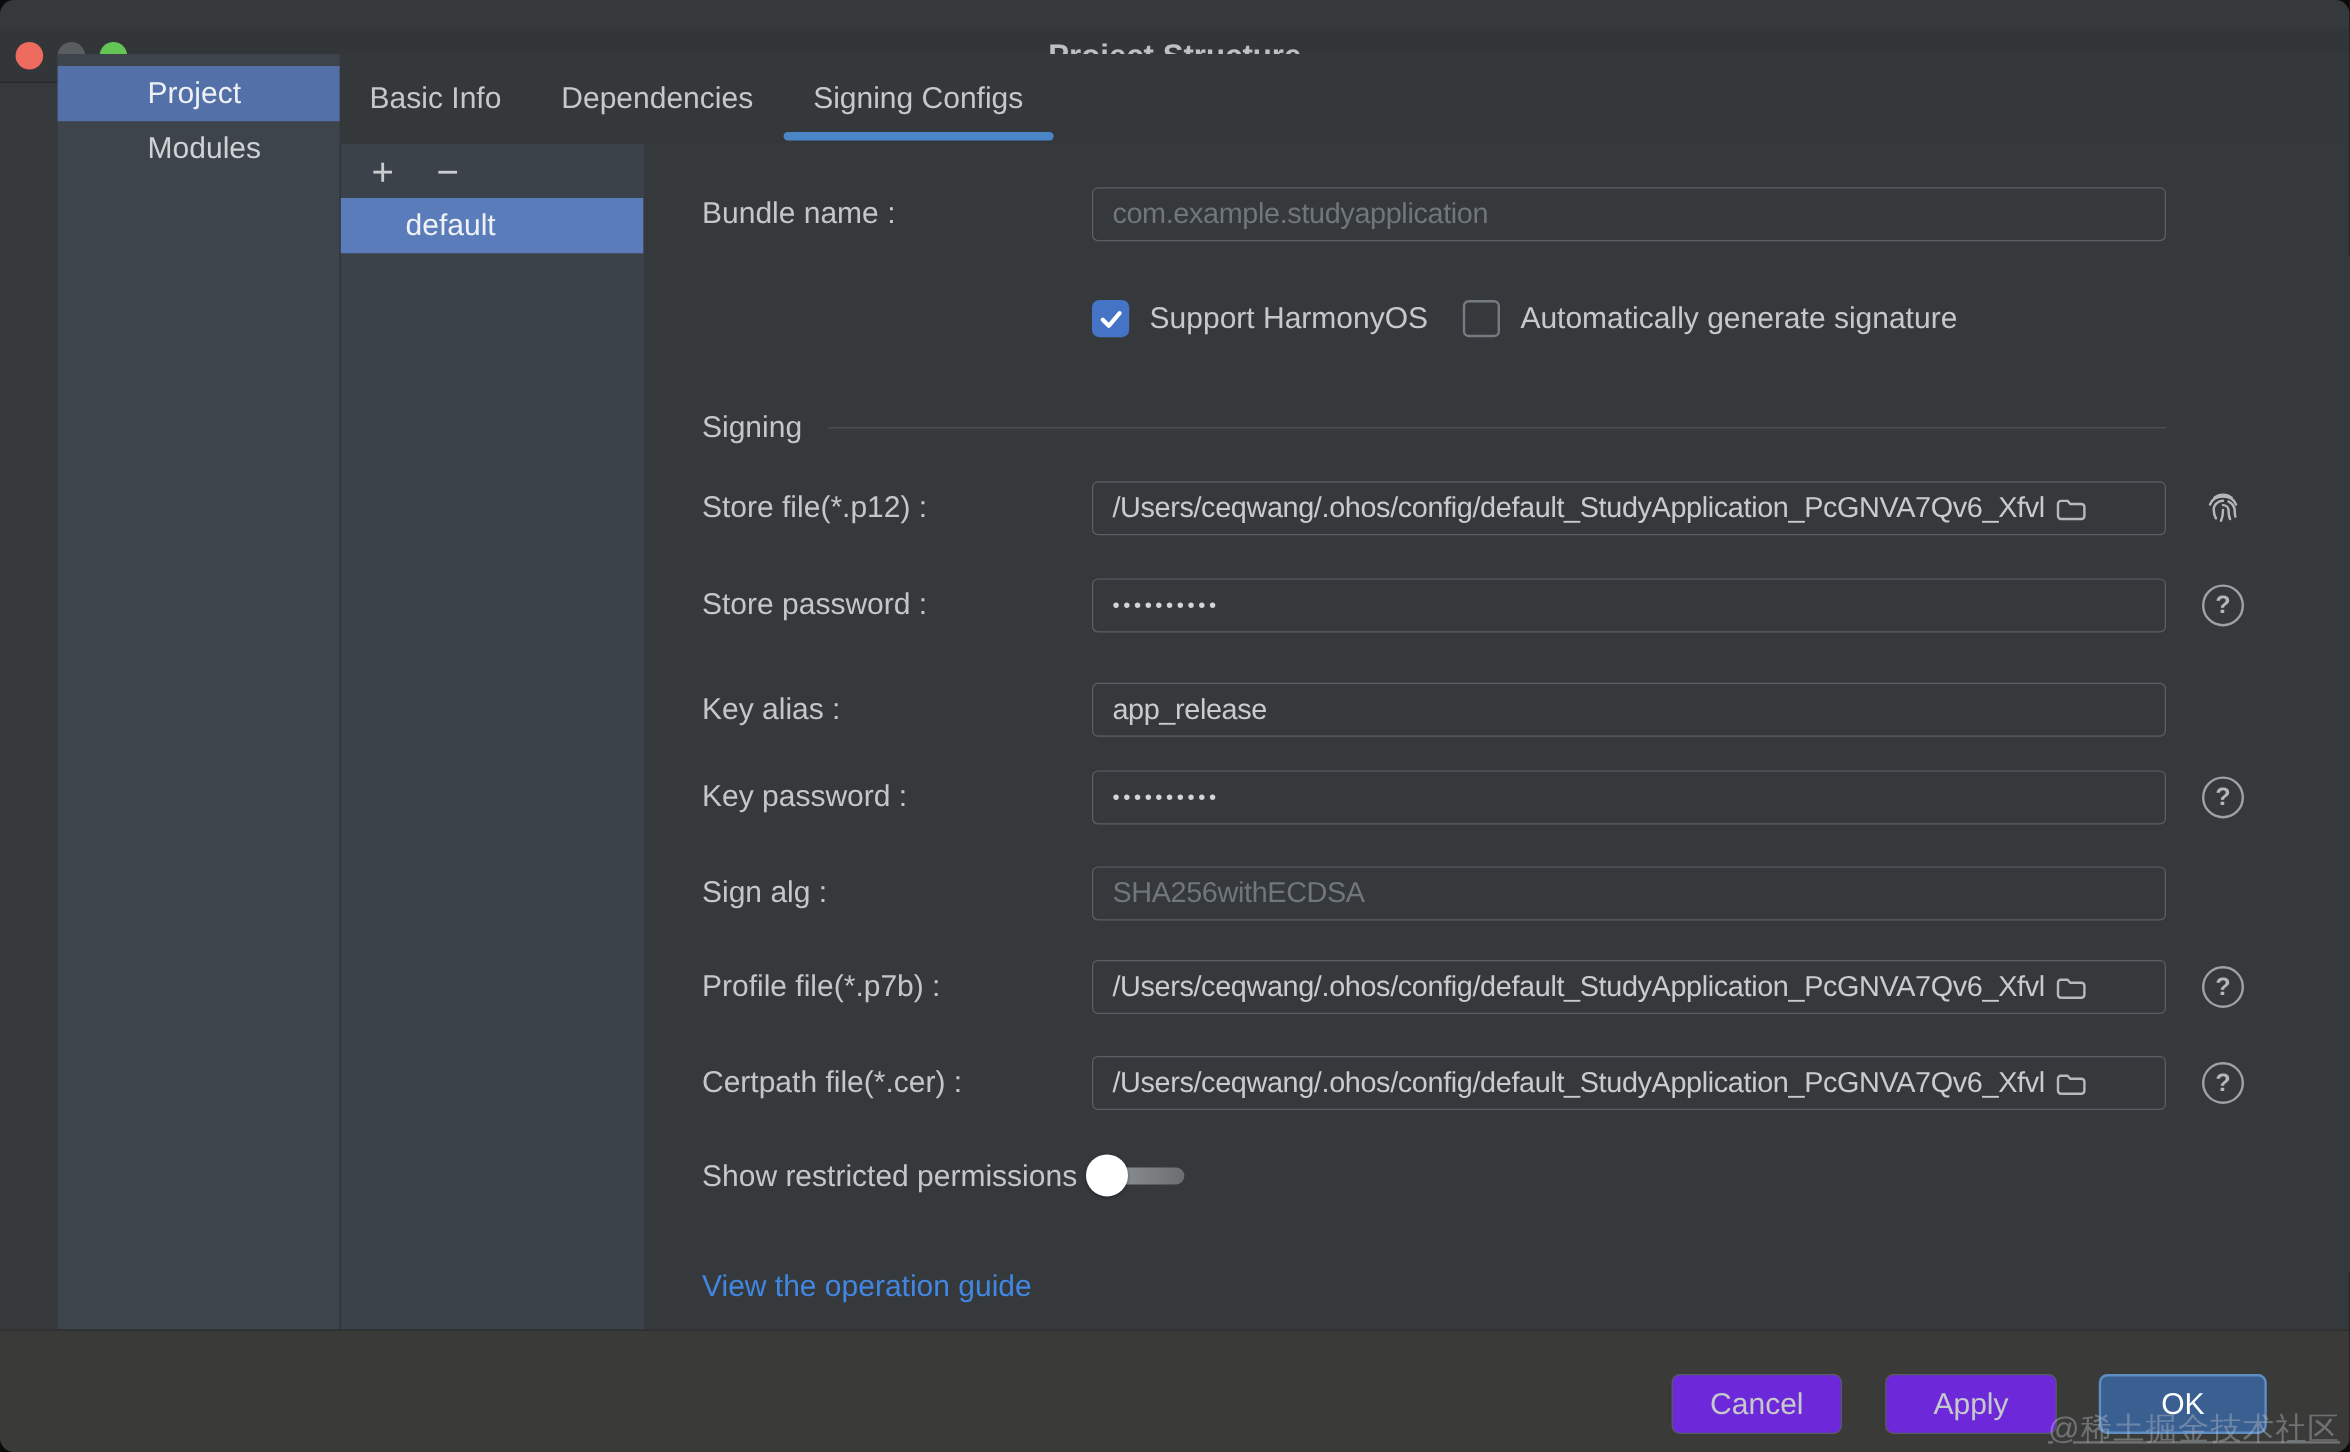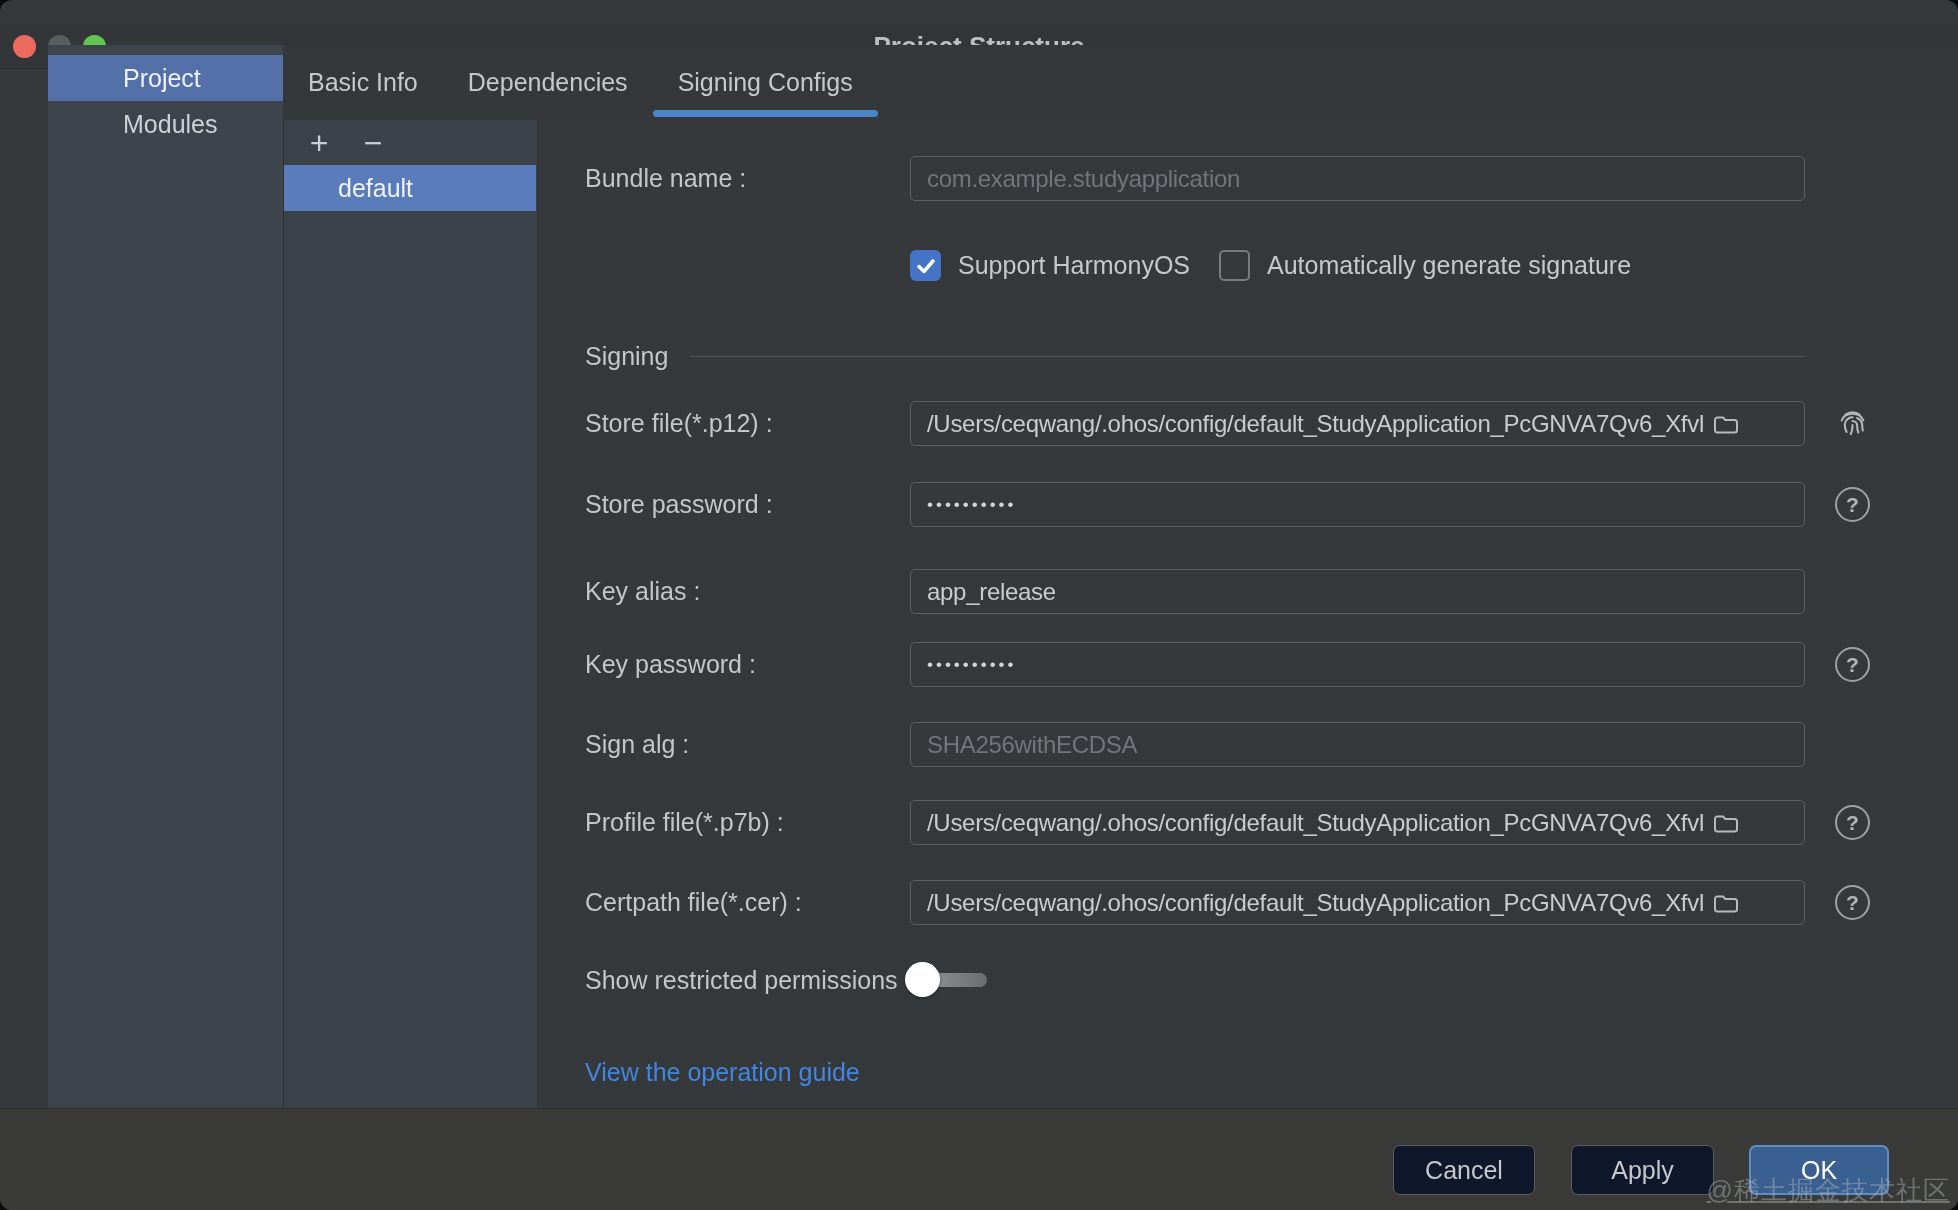--- a/index.html
+++ b/index.html
@@ -126,21 +126,21 @@
     color:#4187e2; font-size:25px; text-decoration:none; }
 
   
   .footer {
     position:absolute; left:0; top:1108px; width:1958px; height:102px;
     background:#3a3b39; border-top:1px solid #2c2e2d;
   }
   .btn {
     position:absolute; top:36px; height:50px; border-radius:7px;
     display:flex; align-items:center; justify-content:center;
-    font-size:25px; color:#c6c9cb; background:#0f172a; border:1.5px solid #5a5e61;
+    font-size:25px; color:#c6c9cb; background:#6d28d9; border:1.5px solid #5a5e61;
     font-family:"Liberation Sans", sans-serif; cursor:default;
   }
   .btn.cancel { left:1393px; width:142px; }
   .btn.apply  { left:1571px; width:143px; }
   .btn.ok {
     left:1749px; width:140px; background:#3a5f91; border:2.5px solid #5e8ec4; color:#ffffff;
   }
 
   .watermark {
     position:absolute; right:8px; bottom:2px; color:rgba(185,190,196,0.42);

